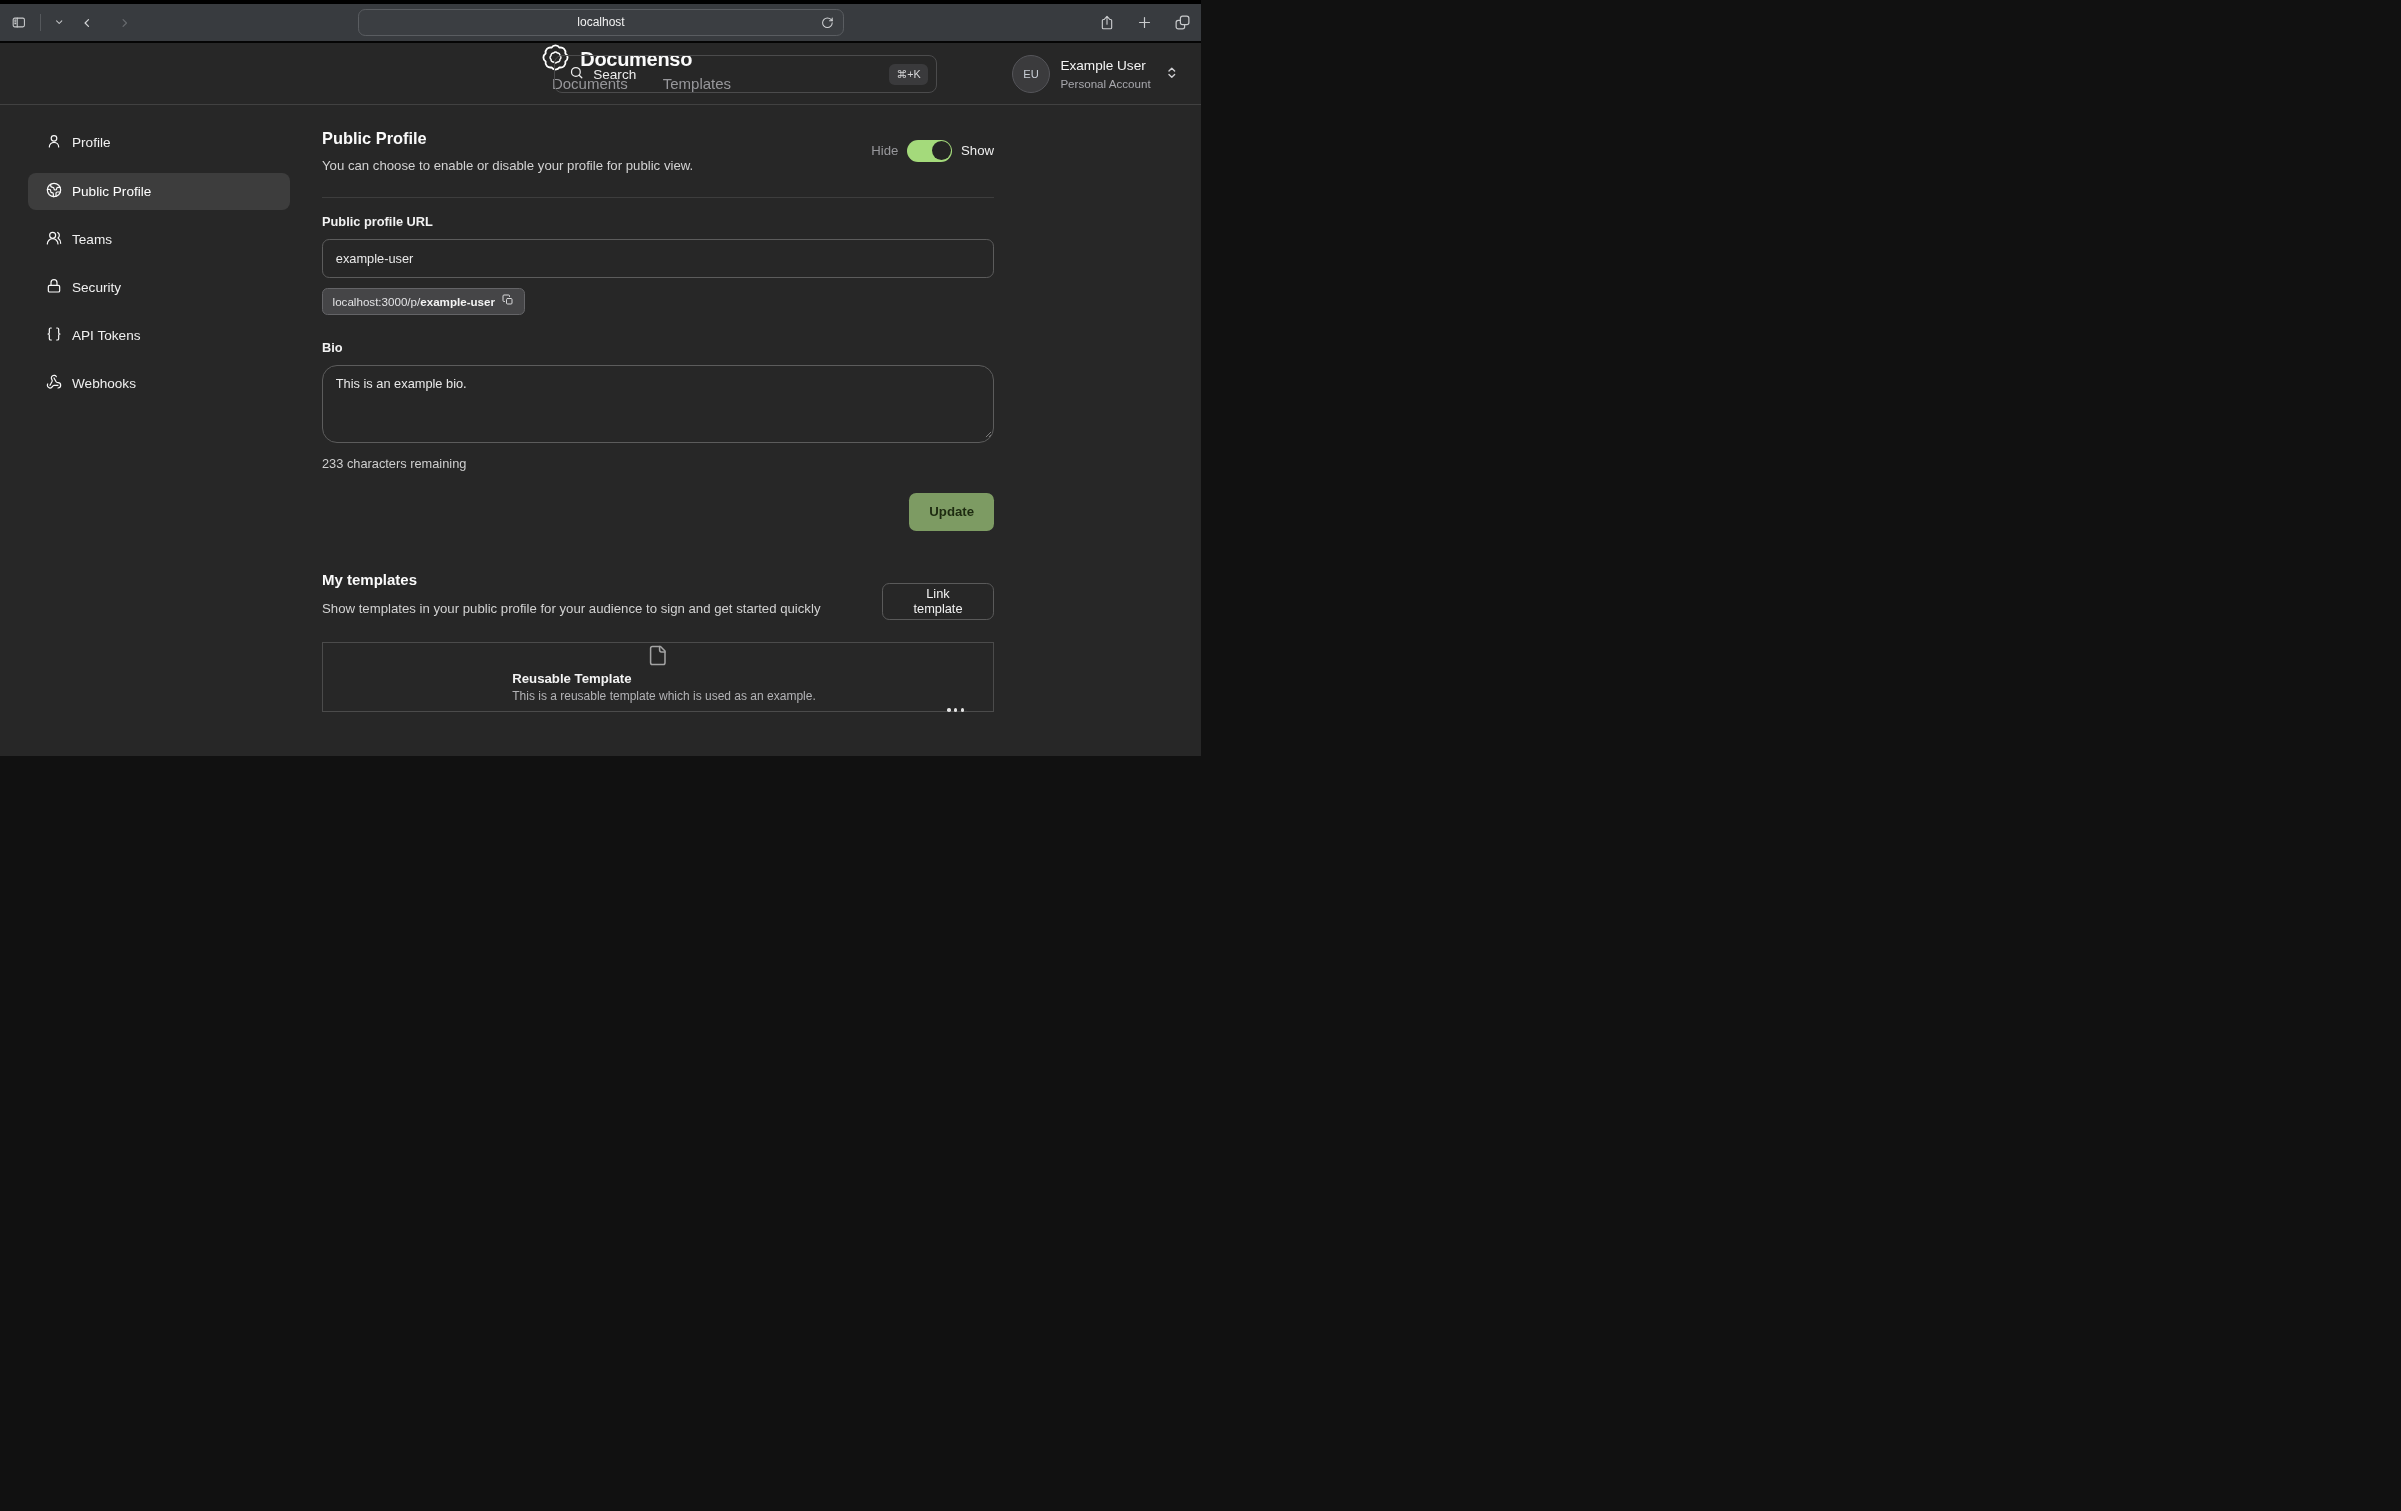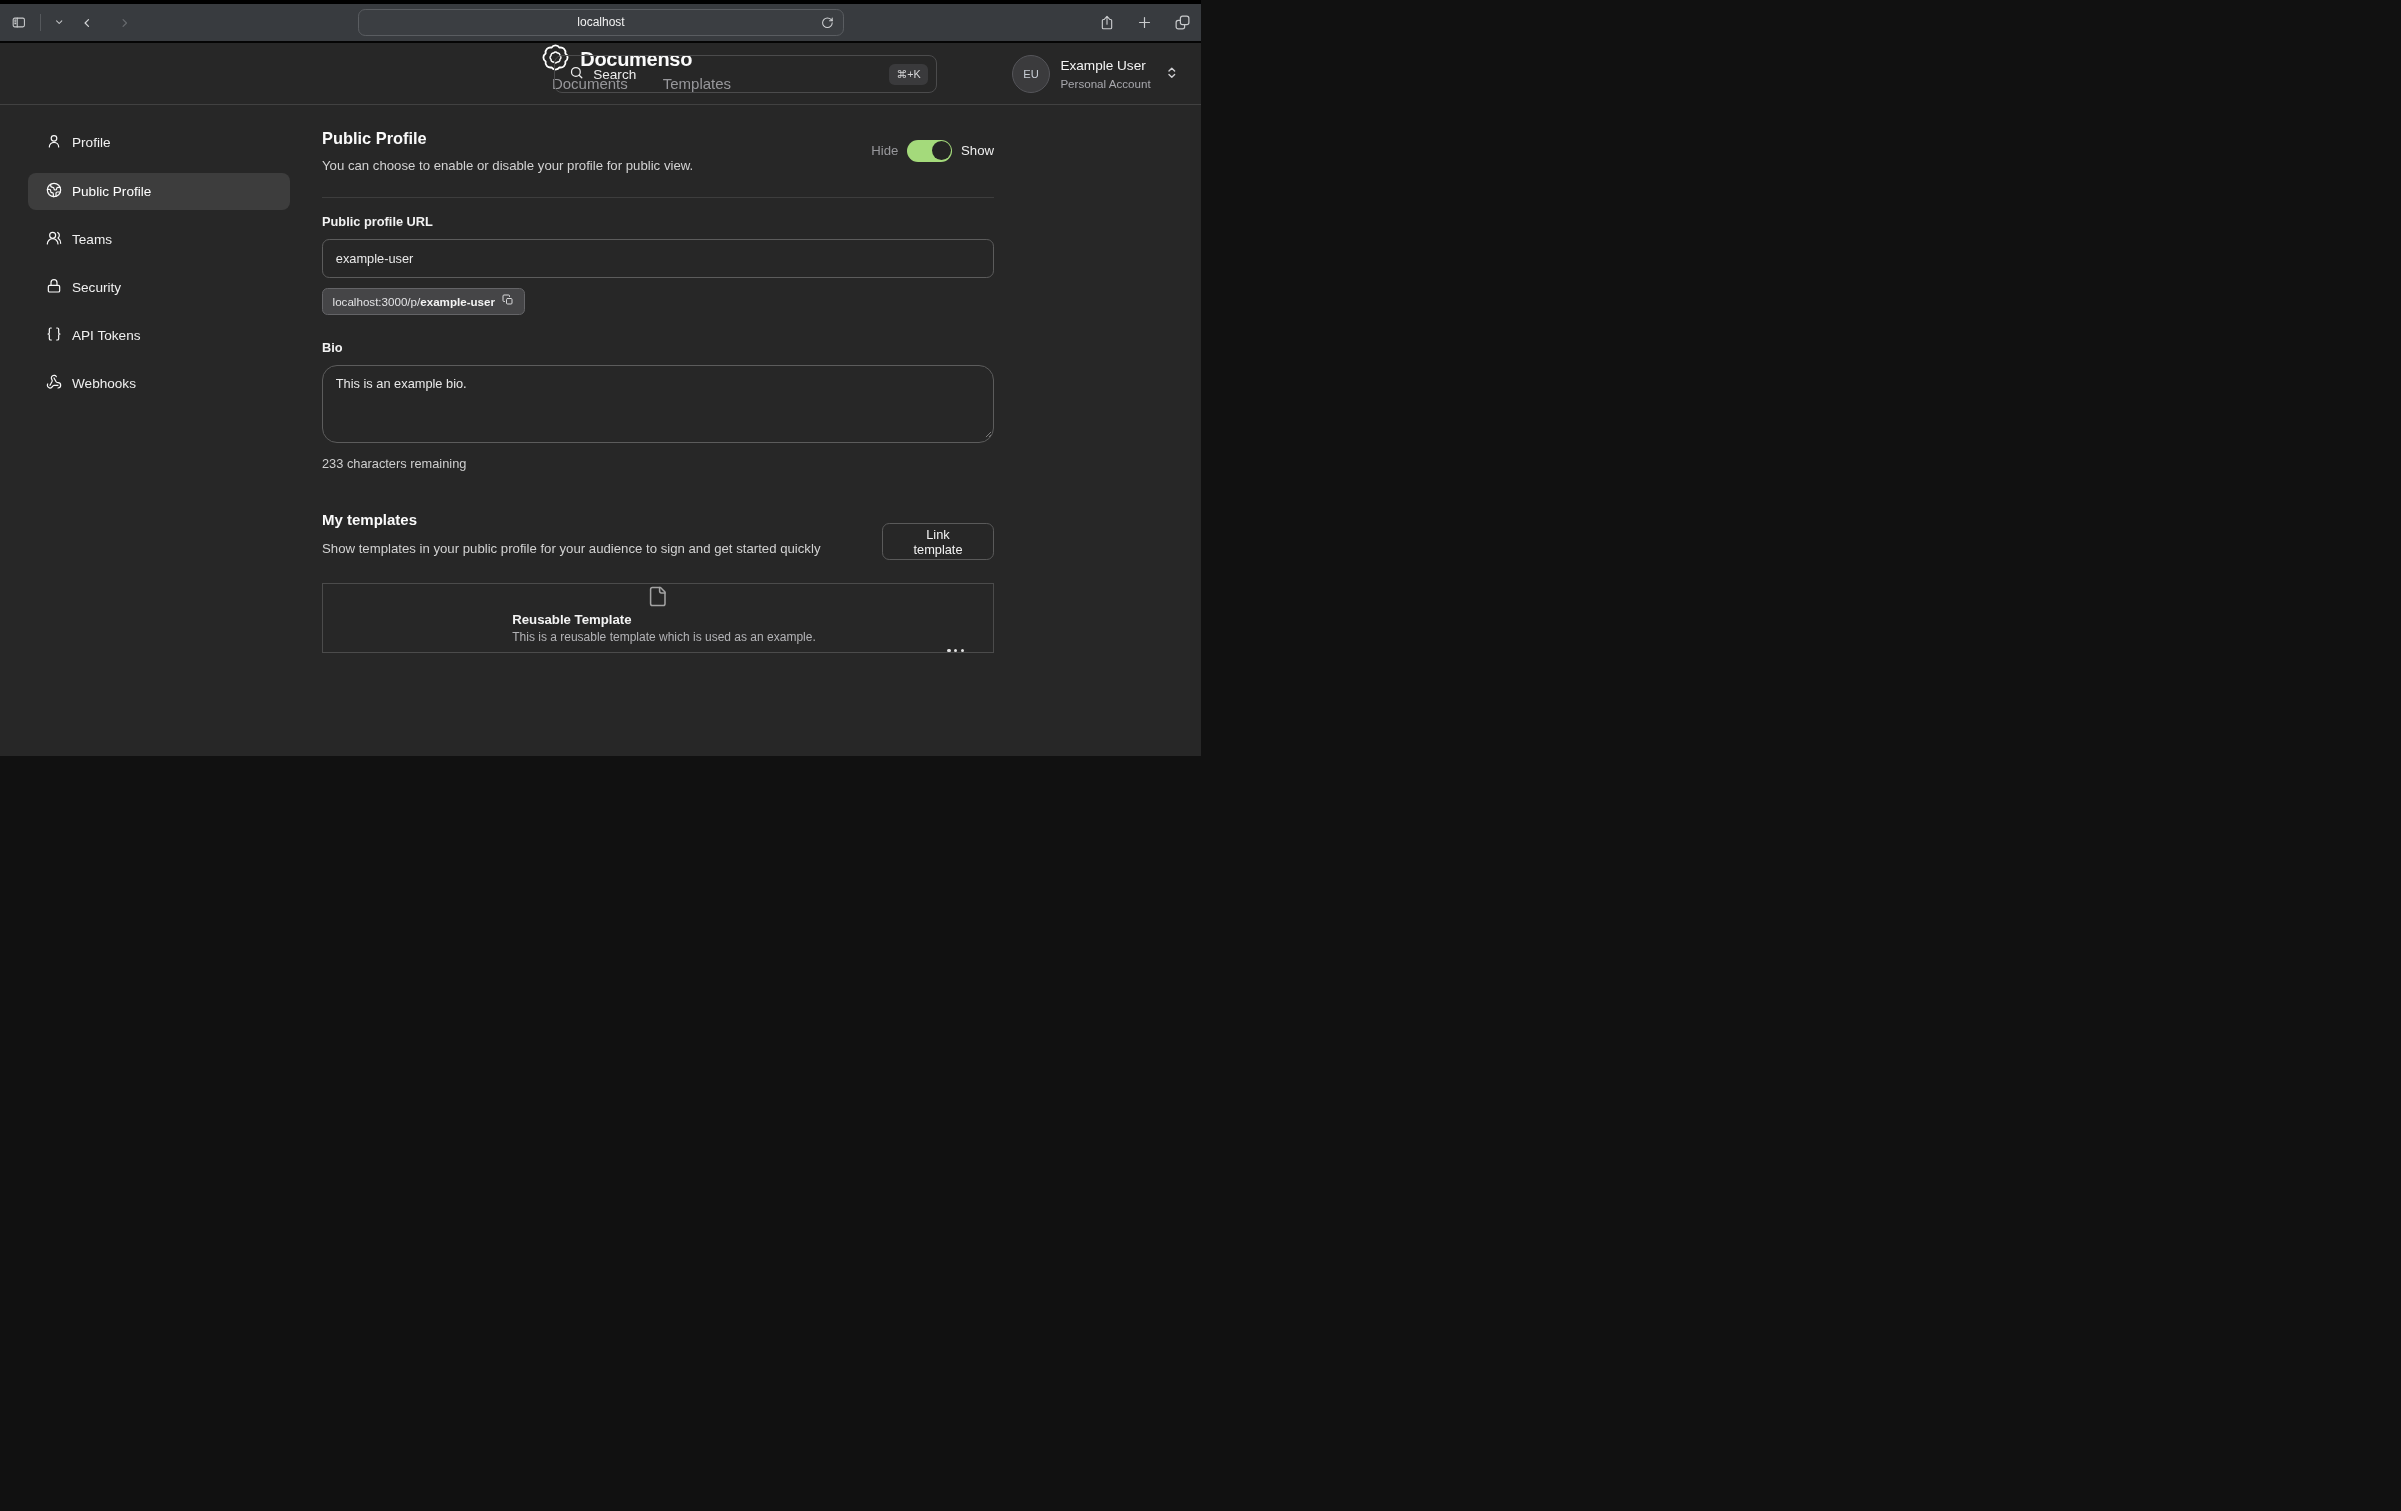--- a/index.html
+++ b/index.html
@@ -287,20 +287,23 @@
       <div class="bio-wrap">
         <textarea class="bio-area" style="">This is an example bio.</textarea>
         <span class="resize-grip">
           <svg width="8.8" height="8.8" viewBox="0 0 12 12" fill="none" stroke="#8a8a8a" stroke-width="1.2">
               <path d="M11 4 4 11M11 8l-3 3"></path>
             </svg>
         </span>
       </div>
       <div class="char-count">233 characters remaining</div>
 
+      <div class="update-row">
+        <button class="update-btn">Update</button>
+      </div>
 
       <div class="templates-header">
         <div>
           <h2 class="templates-title">My templates</h2>
           <p class="templates-desc">Show templates in your public profile for your audience to sign and get started quickly</p>
         </div>
         <button class="link-template-btn">Link template</button>
       </div>
 
       <div class="template-card">

